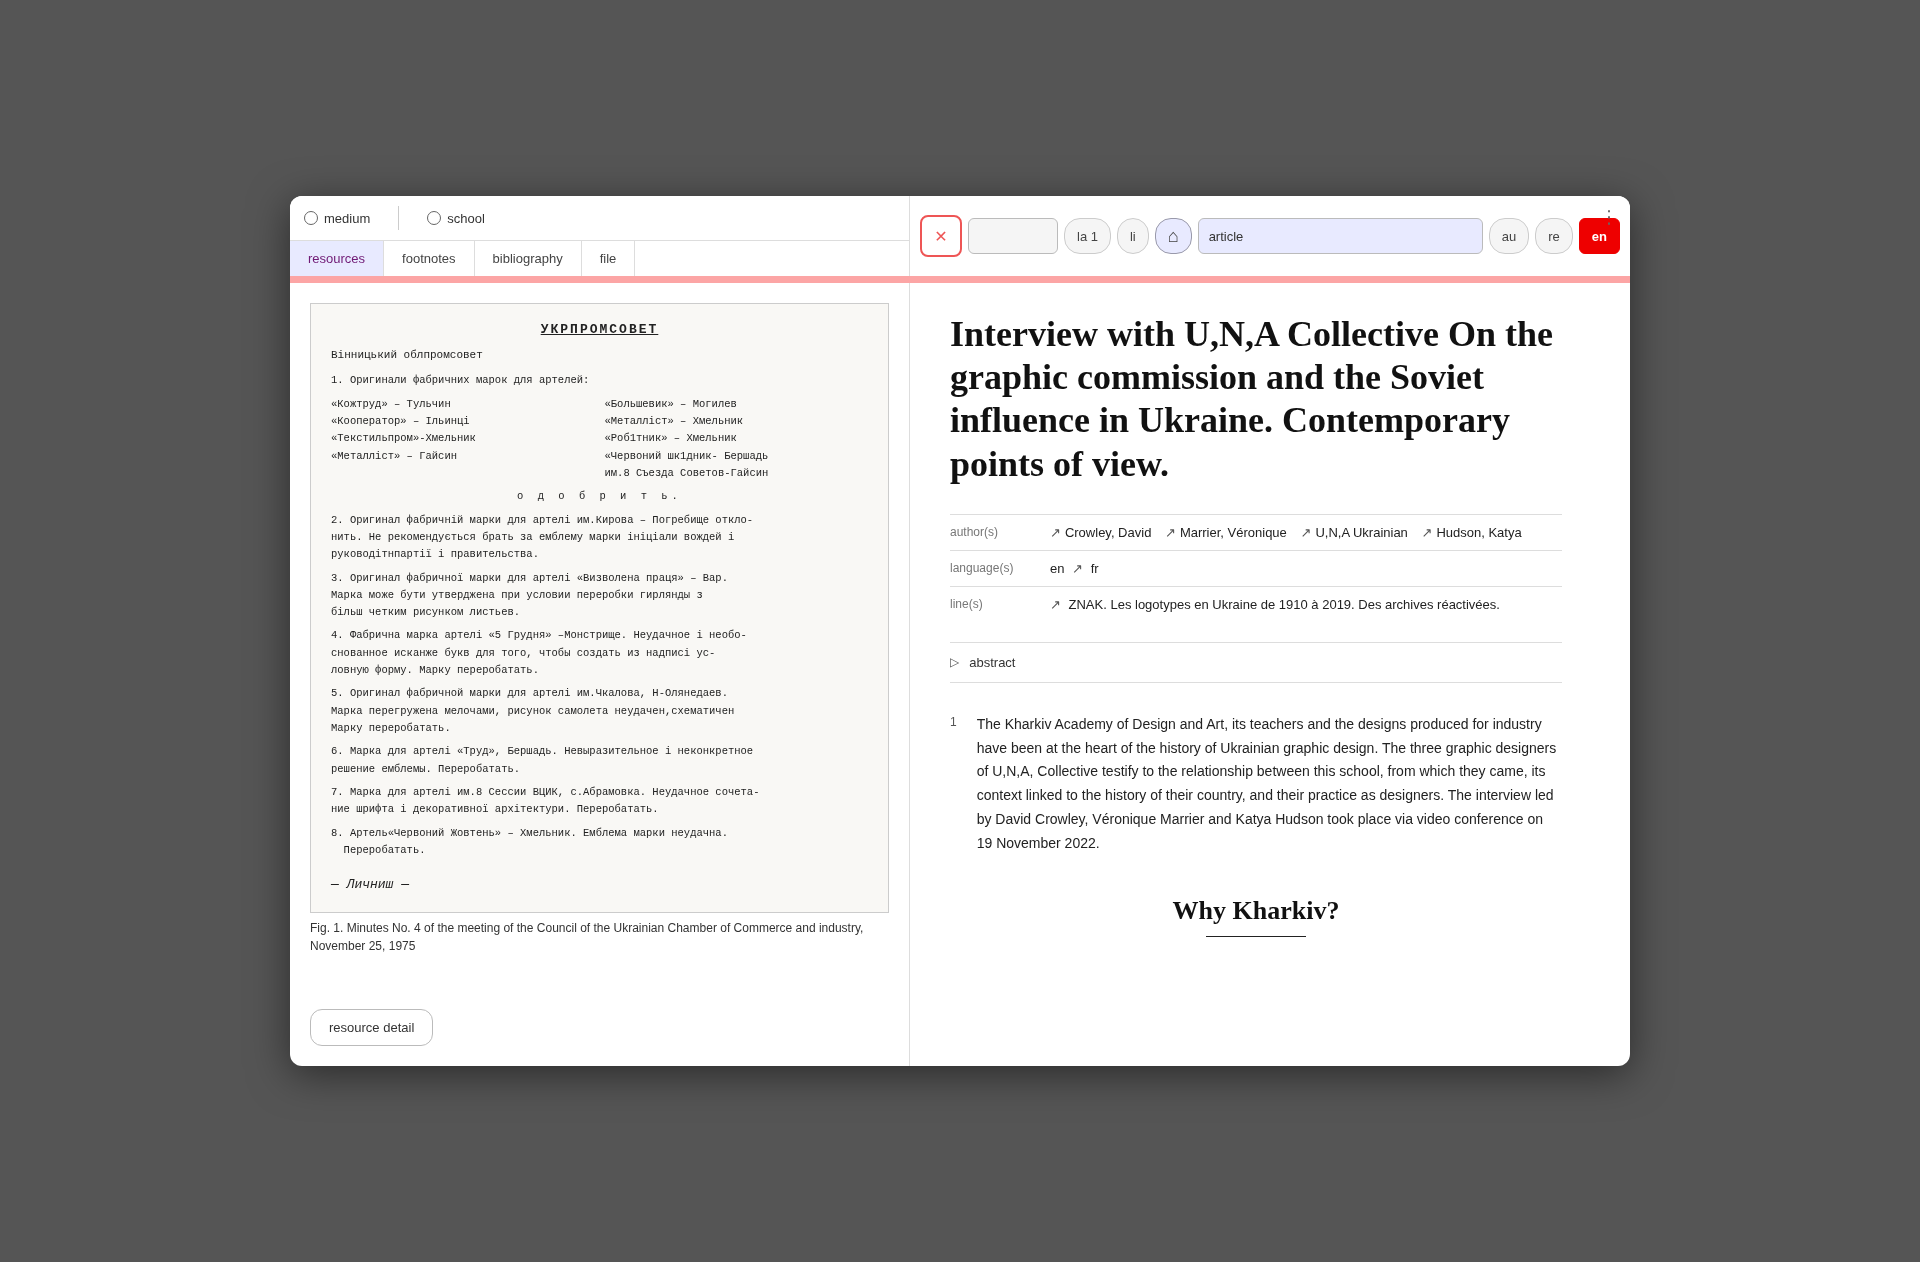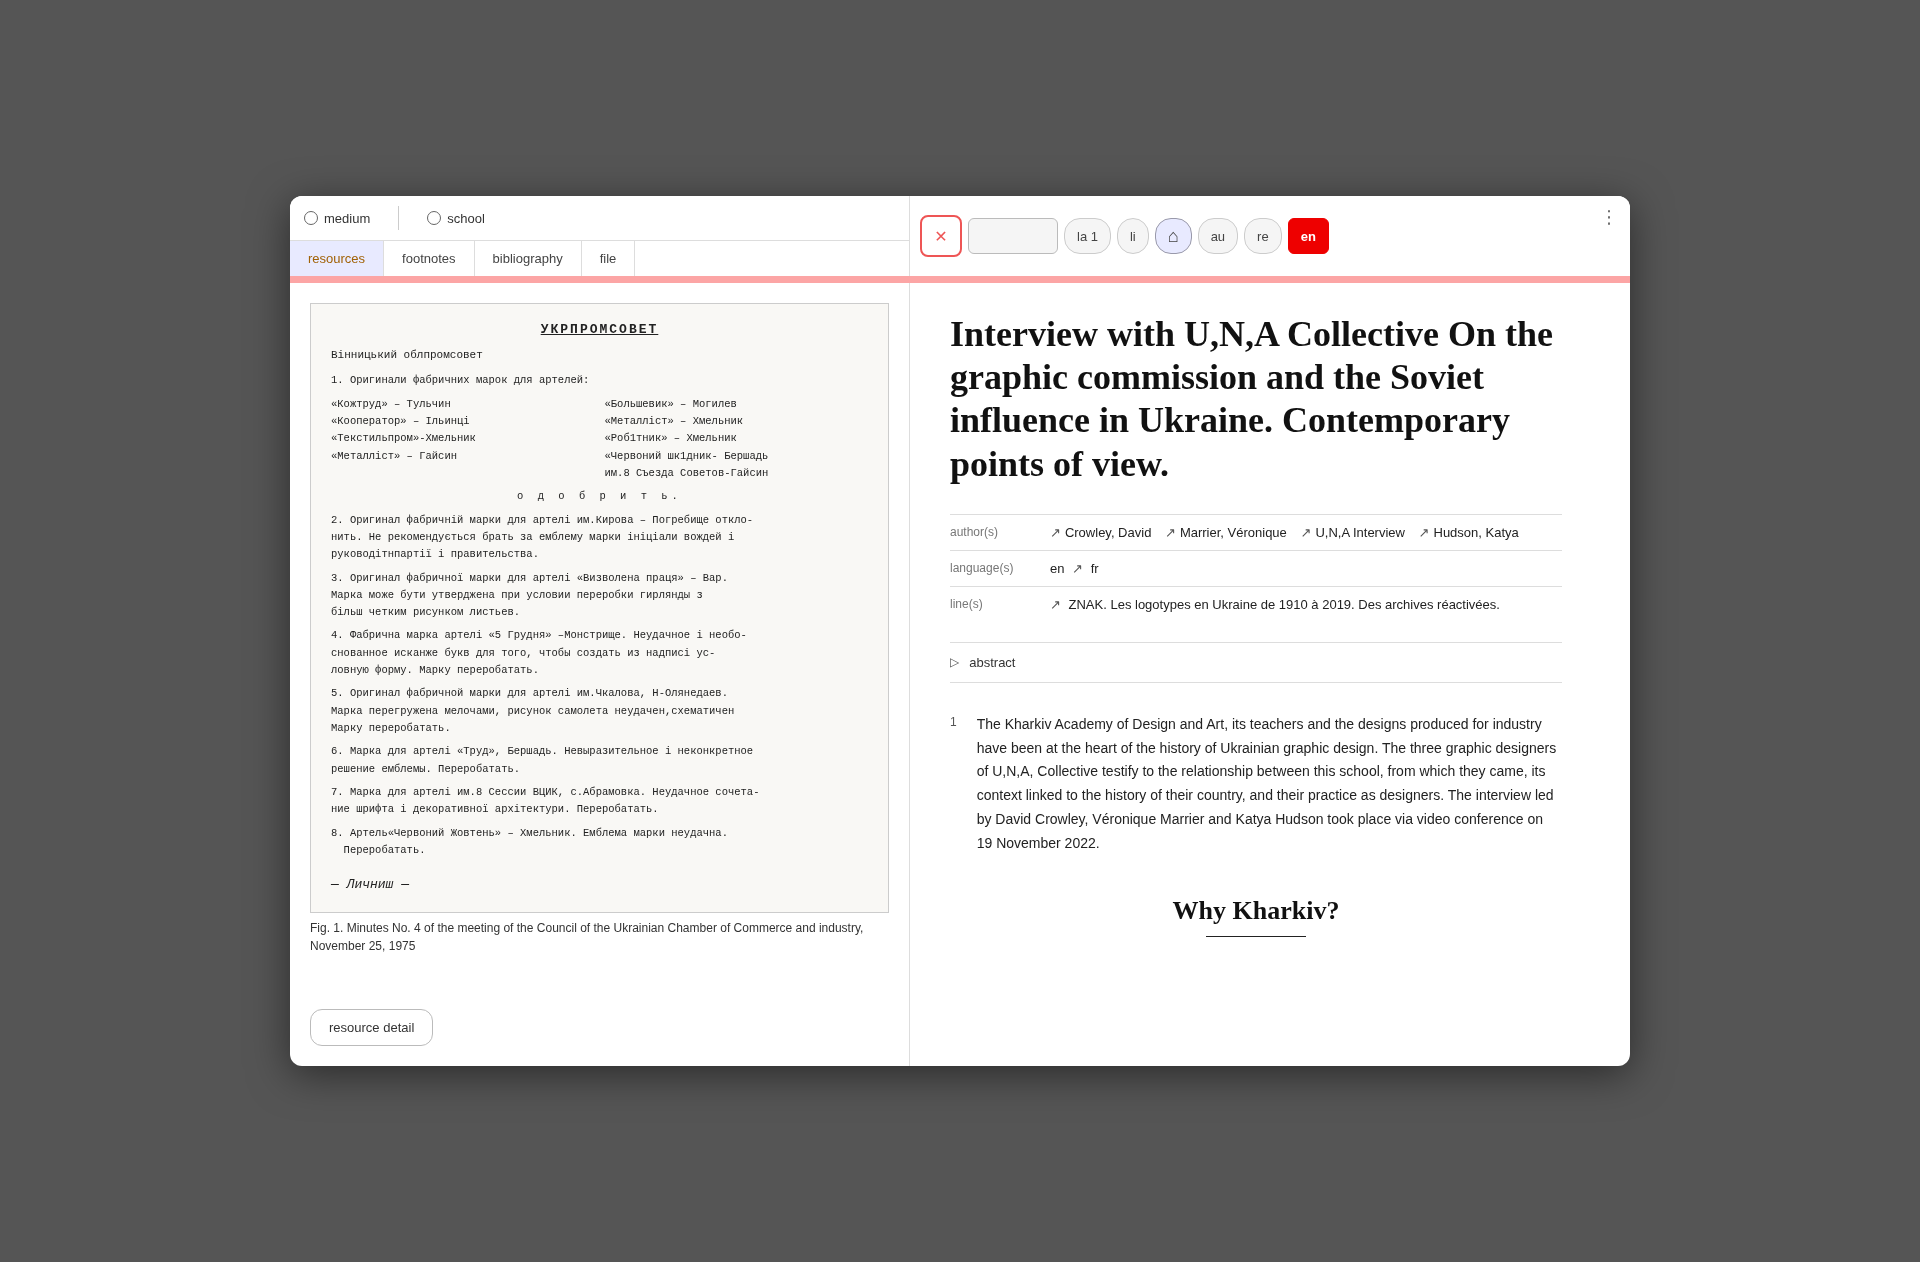--- a/index.html
+++ b/index.html
@@ -74,21 +74,21 @@
       font-size: 13px;
       color: #444;
       cursor: pointer;
       border-right: 1px solid #ddd;
       display: flex;
       align-items: center;
       background: transparent;
     }
     .tab.active {
       background: #e8eaff;
-      color: #a16207;
+      color: #701a75;
       font-weight: 500;
     }
     
     .right-panel-header {
       flex: 1;
       display: flex;
       align-items: center;
       padding: 6px 10px;
       gap: 6px;
     }
@@ -381,20 +381,23 @@
         </div>
         <div class="nav-input"></div>
         <div class="nav-pill">
           <span>la 1</span>
         </div>
         <div class="nav-pill">
           <span>li</span>
         </div>
         <div class="nav-pill active-blue">
           <span class="home-icon">⌂</span>
+        </div>
+        <div class="search-bar">
+          <span>article</span>
         </div>
         <div class="nav-pill">
           <span>au</span>
         </div>
         <div class="nav-pill">
           <span>re</span>
         </div>
         <div class="lang-btn active-red">
           <span>en</span>
         </div>
@@ -431,21 +434,21 @@
       <div class="right-panel">
         <h1 class="article-title">Interview with U,N,A Collective On the graphic commission and the Soviet influence in Ukraine. Contemporary points of view.</h1>
 
         <table class="meta-table">
           <tbody>
               <tr>
             <td>author(s)</td>
             <td>
               <span class="meta-arrow">↗</span><a class="meta-link">Crowley, David</a>
               <span class="meta-arrow">↗</span><a class="meta-link">Marrier, Véronique</a>
-              <span class="meta-arrow">↗</span><a class="meta-link">U,N,A Interview</a>
+              <span class="meta-arrow">↗</span><a class="meta-link">U,N,A Ukrainian</a>
               <span class="meta-arrow">↗</span><a class="meta-link">Hudson, Katya</a>
             </td>
           </tr>
           <tr>
             <td>language(s)</td>
             <td>
               <span>en</span>
               <span class="meta-arrow" style="margin:0 4px;">↗</span>
               <span>fr</span>
             </td>

